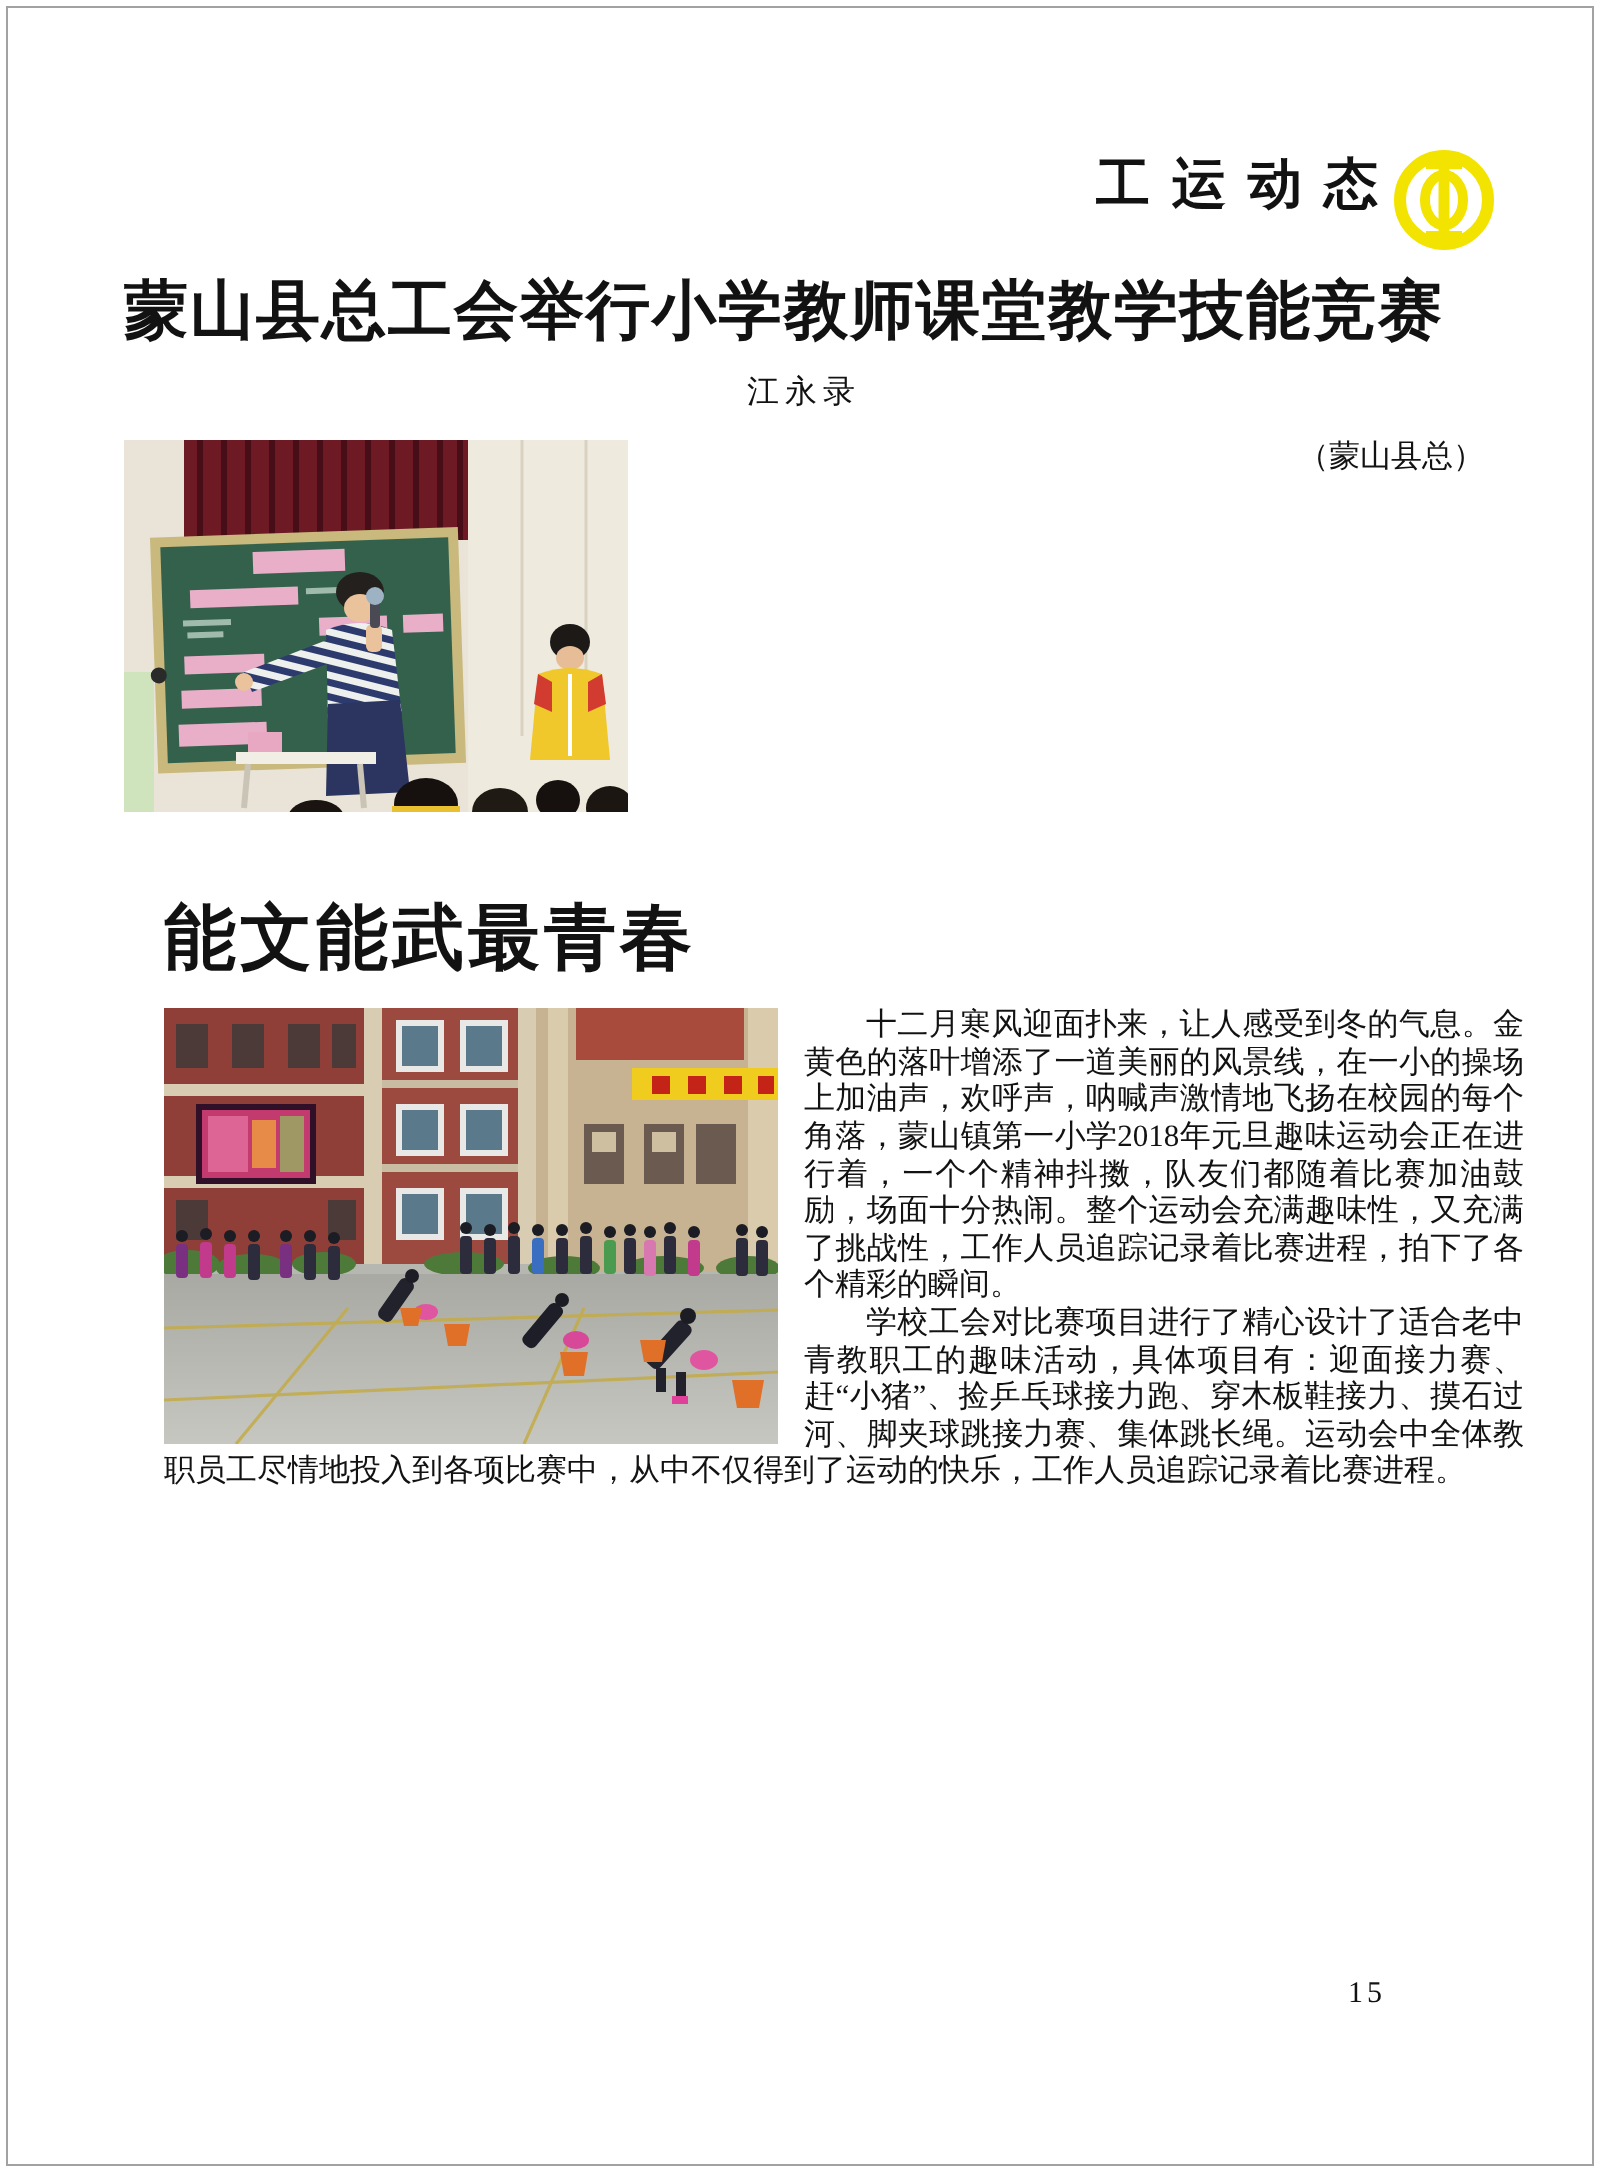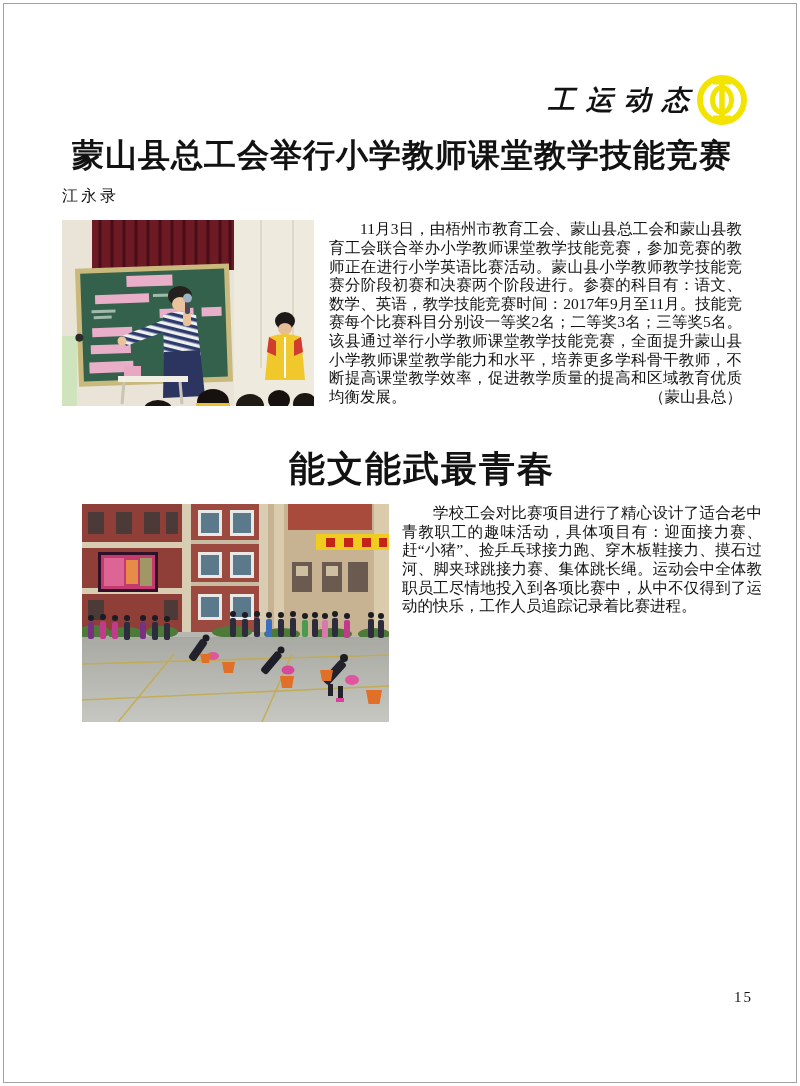--- a/index.html
+++ b/index.html
@@ -12,62 +12,62 @@
     overflow:hidden;
   }
   .frame {
     position:absolute; left:3px; top:3px; right:3px; bottom:3px;
     border:1px solid #a2a2a2;
     pointer-events:none;
   }
   
   .masthead {
     position:absolute; top:74px; right:52px;
-    display:flex; align-items:center;font-style:italic;
+    display:flex; align-items:flex-start;
   }
   .masthead-title {
     font-size:27px; font-weight:bold;
     letter-spacing:11px;
     margin-right:-4px;
     white-space:nowrap;
   }
   .logo { display:inline-block; width:52px; height:52px; }
 
   
   .article { position:absolute; left:62px; width:680px; }
   .article-1 { top:136px; }
   .article-2 { top:448px;padding-left:20px; }
   .art-title {
-    margin:0; text-align:center; font-weight:bold;
+    margin:0; font-weight:bold;
     letter-spacing:1px; line-height:1.2;
   }
   .article-1 .art-title { font-size:32px; }
   .article-2 .art-title { font-size:36px; letter-spacing:2px; }
   .art-author {
-    text-align:left; font-size:16px; letter-spacing:3px;
+    text-align:center; font-size:16px; letter-spacing:3px;
     margin:12px 0 0 0;
   }
   .art-content {
     margin-top:13px;
     font-size:15.5px;
     line-height:18.6px;
     text-align:justify;
     word-break:break-all;
     overflow:hidden;
   }
   .art-content p { margin:0; text-indent:2em; }
   .byline { float:right; text-indent:0; }
 
   .photo { float:left; background:#ddd; line-height:0; }
   .photo-1 { width:252px; height:186px; margin-right:15px; }
   .photo-2 { width:307px; height:218px; margin-right:13px; margin-bottom:2px; }
   .photo svg { display:block; }
 
   .page-number {
-    position:absolute; left:734px; top:989px;
+    position:absolute; left:674px; top:989px;
     font-size:15px; letter-spacing:2px;
   }
 </style>
 </head>
 <body>
 
 <div class="page">
   <div class="frame"></div>
 
   <div class="masthead">
@@ -159,21 +159,21 @@
           <line x1="118" y1="162" x2="120" y2="184" stroke="#c9c4b6" stroke-width="3"></line>
 
           <ellipse cx="96" cy="189" rx="14" ry="9" fill="#1a1410"></ellipse>
           <ellipse cx="151" cy="182" rx="16" ry="13" fill="#16110e"></ellipse>
           <rect x="134" y="183" width="34" height="8" fill="#e8c030"></rect>
           <ellipse cx="188" cy="186" rx="14" ry="12" fill="#201a15"></ellipse>
           <ellipse cx="217" cy="180" rx="11" ry="10" fill="#16110e"></ellipse>
           <ellipse cx="243" cy="184" rx="12" ry="11" fill="#1c1612"></ellipse>
         </svg>
       </span>
-      <p><span>11月3日，由梧州市教育工会、蒙山县总工会和蒙山县教育工会联合举办小学教师课堂教学技能竞赛，参加竞赛的教师正在进行小学英语比赛活动。蒙山县小学教师教学技能竞赛分阶段初赛和决赛两个阶段进行。参赛的科目有：语文、数学、英语，教学技能竞赛时间：2017年9月至11月。技能竞赛每个比赛科目分别设一等奖2名；二等奖3名；三等奖5名。该县通过举行小学教师课堂教学技能竞赛，全面提升蒙山县小学教师课堂教学能力和水平，培养更多学科骨干教师，不断提高课堂教学效率，促进教学质量的提高和区域教育优质均衡发展。</span><span class="byline">（蒙山县总）</span></p>
+      <p><span class="byline">（蒙山县总）</span></p>
     </div>
   </div>
 
   <div class="article article-2">
     <h1 class="art-title">能文能武最青春</h1>
     <div class="art-content">
       <span class="photo photo-2">
         <svg width="307" height="218" viewBox="0 0 307 218">
           <rect width="307" height="218" fill="#b7b7b1"></rect>
 
@@ -341,18 +341,19 @@
 
           <g fill="#e07028">
             <path d="M140 158 h13 l-2 11 h-9 Z"></path>
             <path d="M198 172 h14 l-2 12 h-10 Z"></path>
             <path d="M238 166 h13 l-2 11 h-9 Z"></path>
             <path d="M284 186 h16 l-2.5 14 h-11 Z"></path>
             <path d="M118 150 h11 l-2 9 h-7 Z"></path>
           </g>
         </svg>
       </span>
+      <p><span>十二月寒风迎面扑来，让人感受到冬的气息。金黄色的落叶增添了一道美丽的风景线，在一小的操场上加油声，欢呼声，呐喊声激情地飞扬在校园的每个角落，蒙山镇第一小学2018年元旦趣味运动会正在进行着，一个个精神抖擞，队友们都随着比赛加油鼓励，场面十分热闹。整个运动会充满趣味性，又充满了挑战性，工作人员追踪记录着比赛进程，拍下了各个精彩的瞬间。</span></p>
       <p><span>学校工会对比赛项目进行了精心设计了适合老中青教职工的趣味活动，具体项目有：迎面接力赛、赶“小猪”、捡乒乓球接力跑、穿木板鞋接力、摸石过河、脚夹球跳接力赛、集体跳长绳。运动会中全体教职员工尽情地投入到各项比赛中，从中不仅得到了运动的快乐，工作人员追踪记录着比赛进程。</span></p>
     </div>
   </div>
 
   <div class="page-number">15</div>
 </div>
 
 </body></html>

